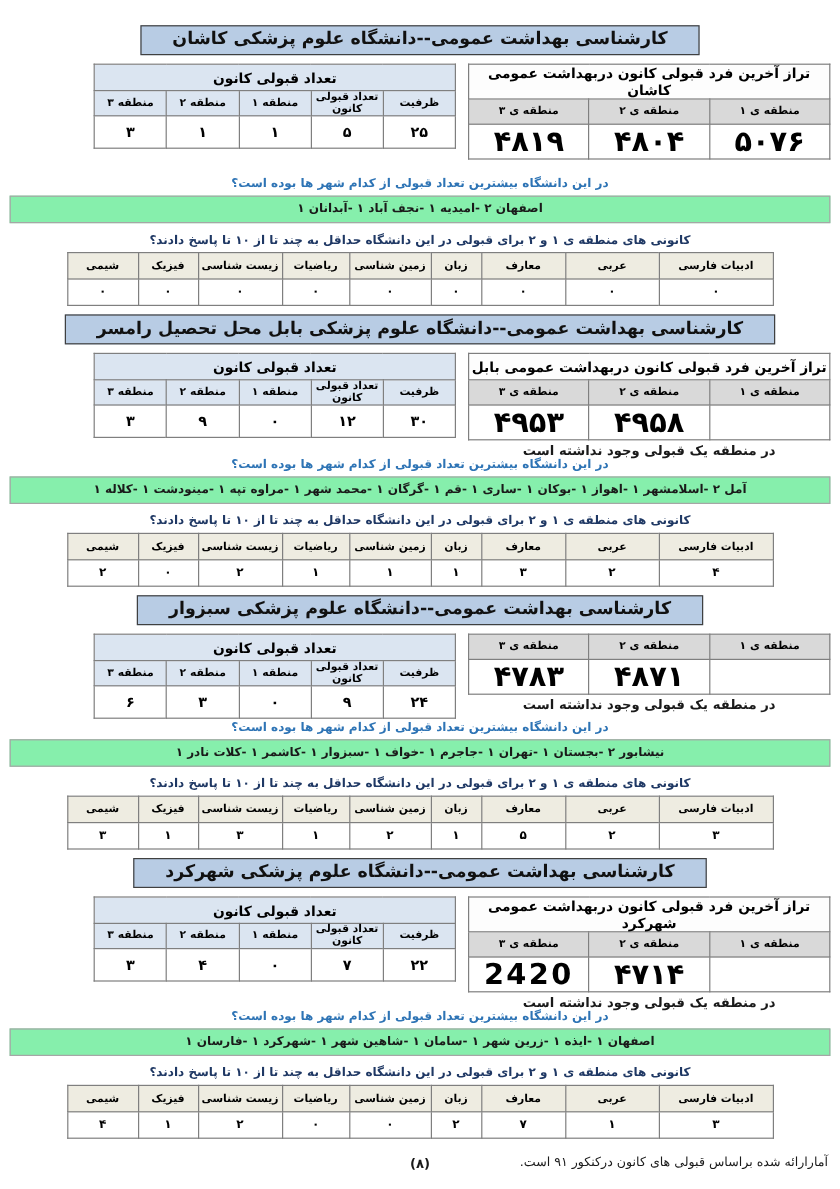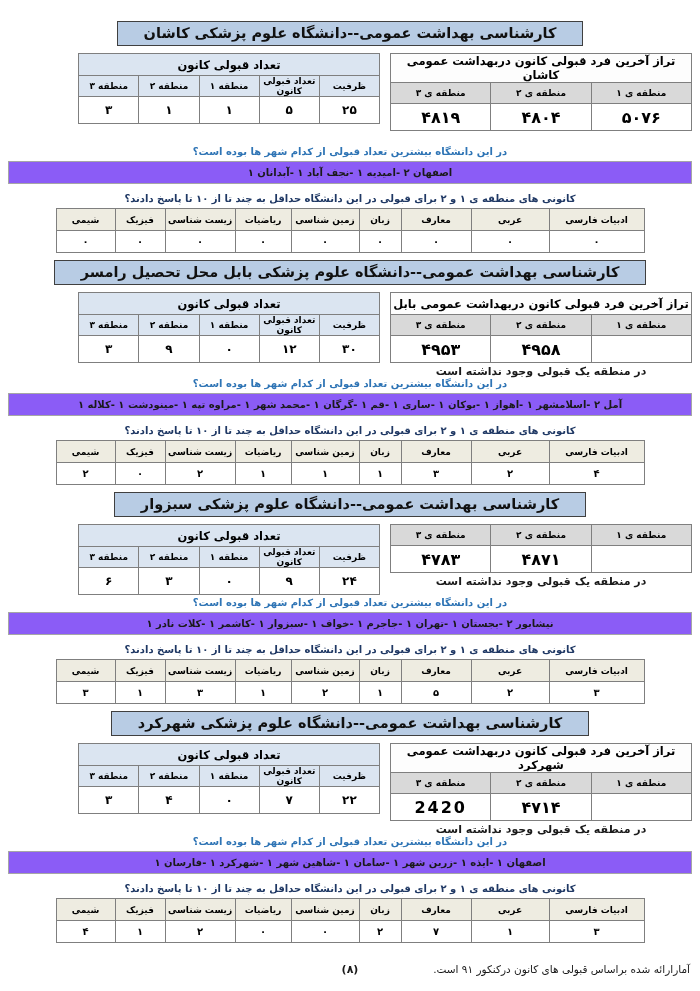--- a/index.html
+++ b/index.html
@@ -18,35 +18,35 @@
 
   table { border-collapse:collapse; width:100%; table-layout:fixed; }
   td { border:1px solid #7f7f7f; text-align:center; vertical-align:middle; }
 
   .t-title td { font-size:11.5px; font-weight:bold; height:22px; }
   .t-head td  { font-size:9px;  font-weight:bold; height:21px; }
   .t-vals td  { background:#fff; height:27px; }
 
   .score-table .t-title td { background:#fdfdfd; }
   .score-table .t-head td  { background:#d9d9d9; }
-  .score-table .t-vals td  { font-size:16px; font-weight:bold; letter-spacing:2px; }
+  .score-table .t-vals td  { font-size:24px; font-weight:bold; letter-spacing:2px; }
   .count-table .t-title td { background:#dbe5f1; }
   .count-table .t-head td  { background:#dbe5f1; }
   .count-table .t-vals td  { font-size:12px; font-weight:bold; }
   .count-table td:nth-child(1){ width:58px; }
   .count-table td:nth-child(2){ width:92px; }
 
   .note { font-size:11px; font-weight:bold; color:#1a1a1a; text-align:center;
     height:13px; padding-top:2px; }
 
   .q-blue { text-align:center; color:#2e74b5; font-size:10px; font-weight:bold;
     margin-top:2px; }
   .cities-box { margin:4px 8px 0 8px; border:1px solid #a6a6a6; height:23px;
     line-height:21px; text-align:center; font-size:10px; font-weight:bold; color:#1a1a1a;
-    background:#8b5cf6; white-space:nowrap; overflow:hidden; }
+    background:#86efac; white-space:nowrap; overflow:hidden; }
   .q-dark { text-align:center; color:#1f3864; font-size:10px; font-weight:bold;
     margin-top:9px; }
 
   .subject-table { width:588px; margin:4px auto 0 auto; }
   .subject-table .t-head td { background:#eeece1; font-size:9px; height:22px; }
   .subject-table .t-vals td { font-size:10px; font-weight:bold; height:22px; }
   .subject-table td:nth-child(1){ width:95px; }
   .subject-table td:nth-child(2){ width:78px; }
   .subject-table td:nth-child(3){ width:70px; }
   .subject-table td:nth-child(4){ width:42px; }

